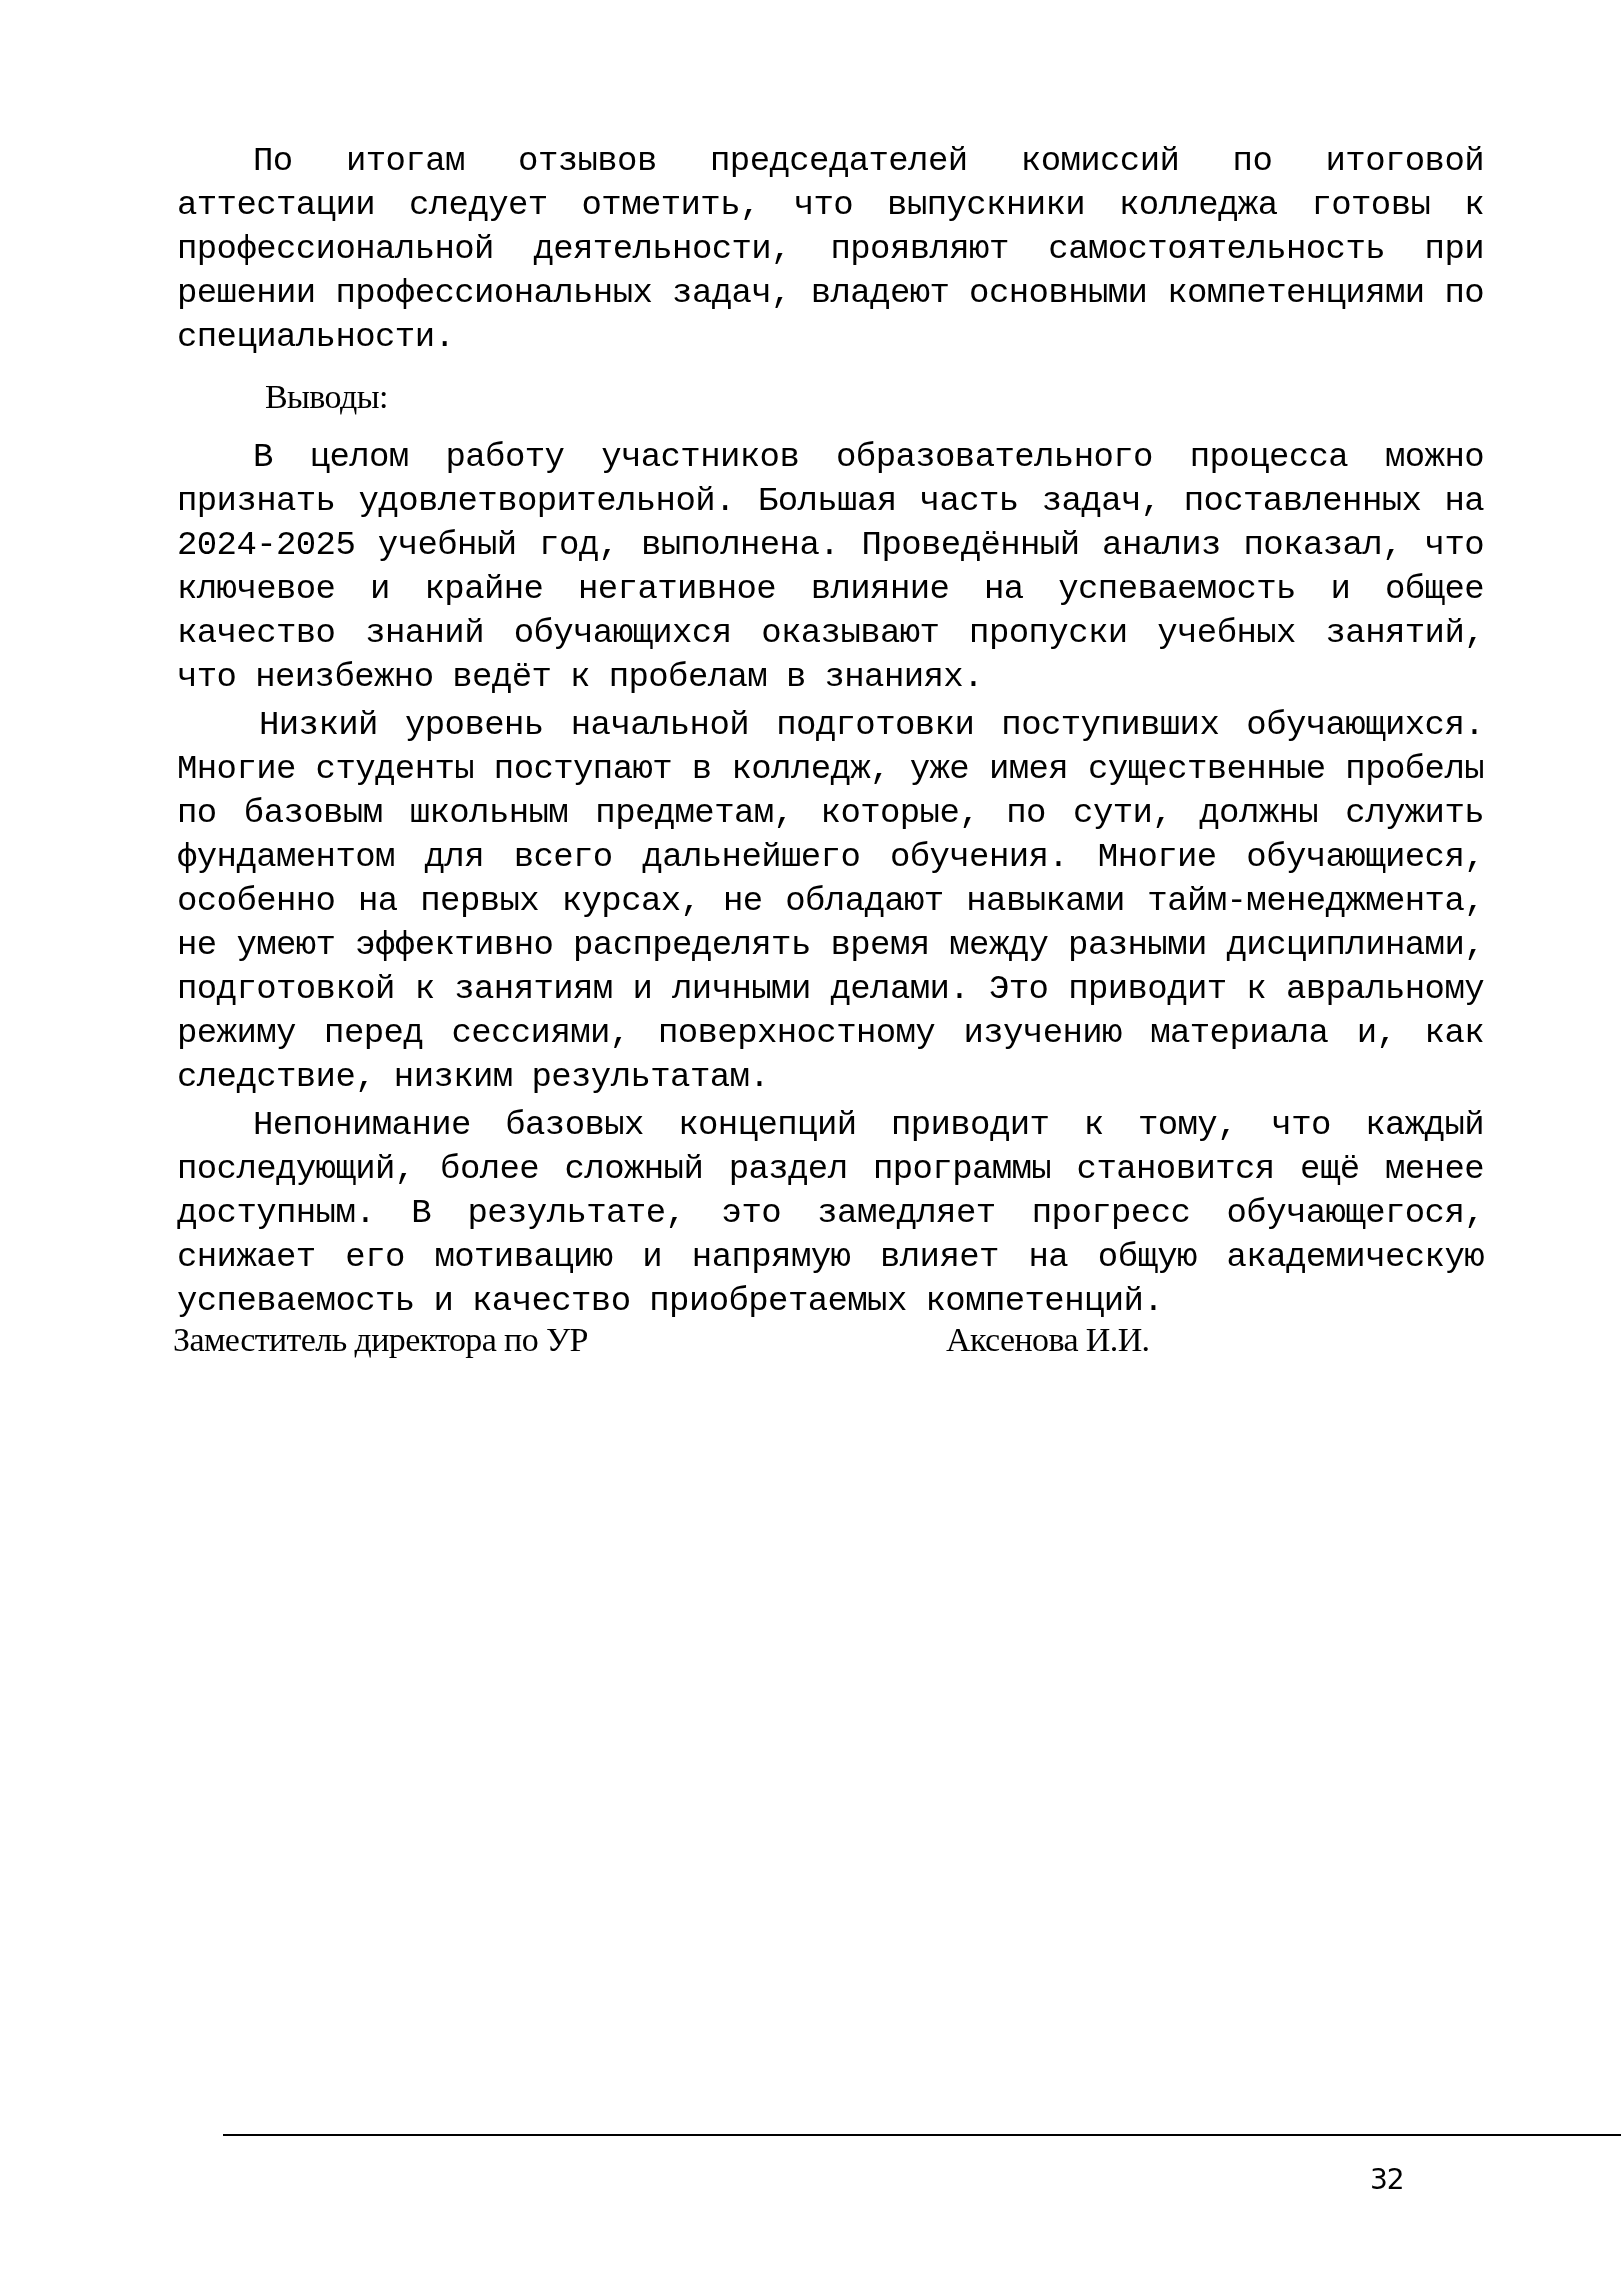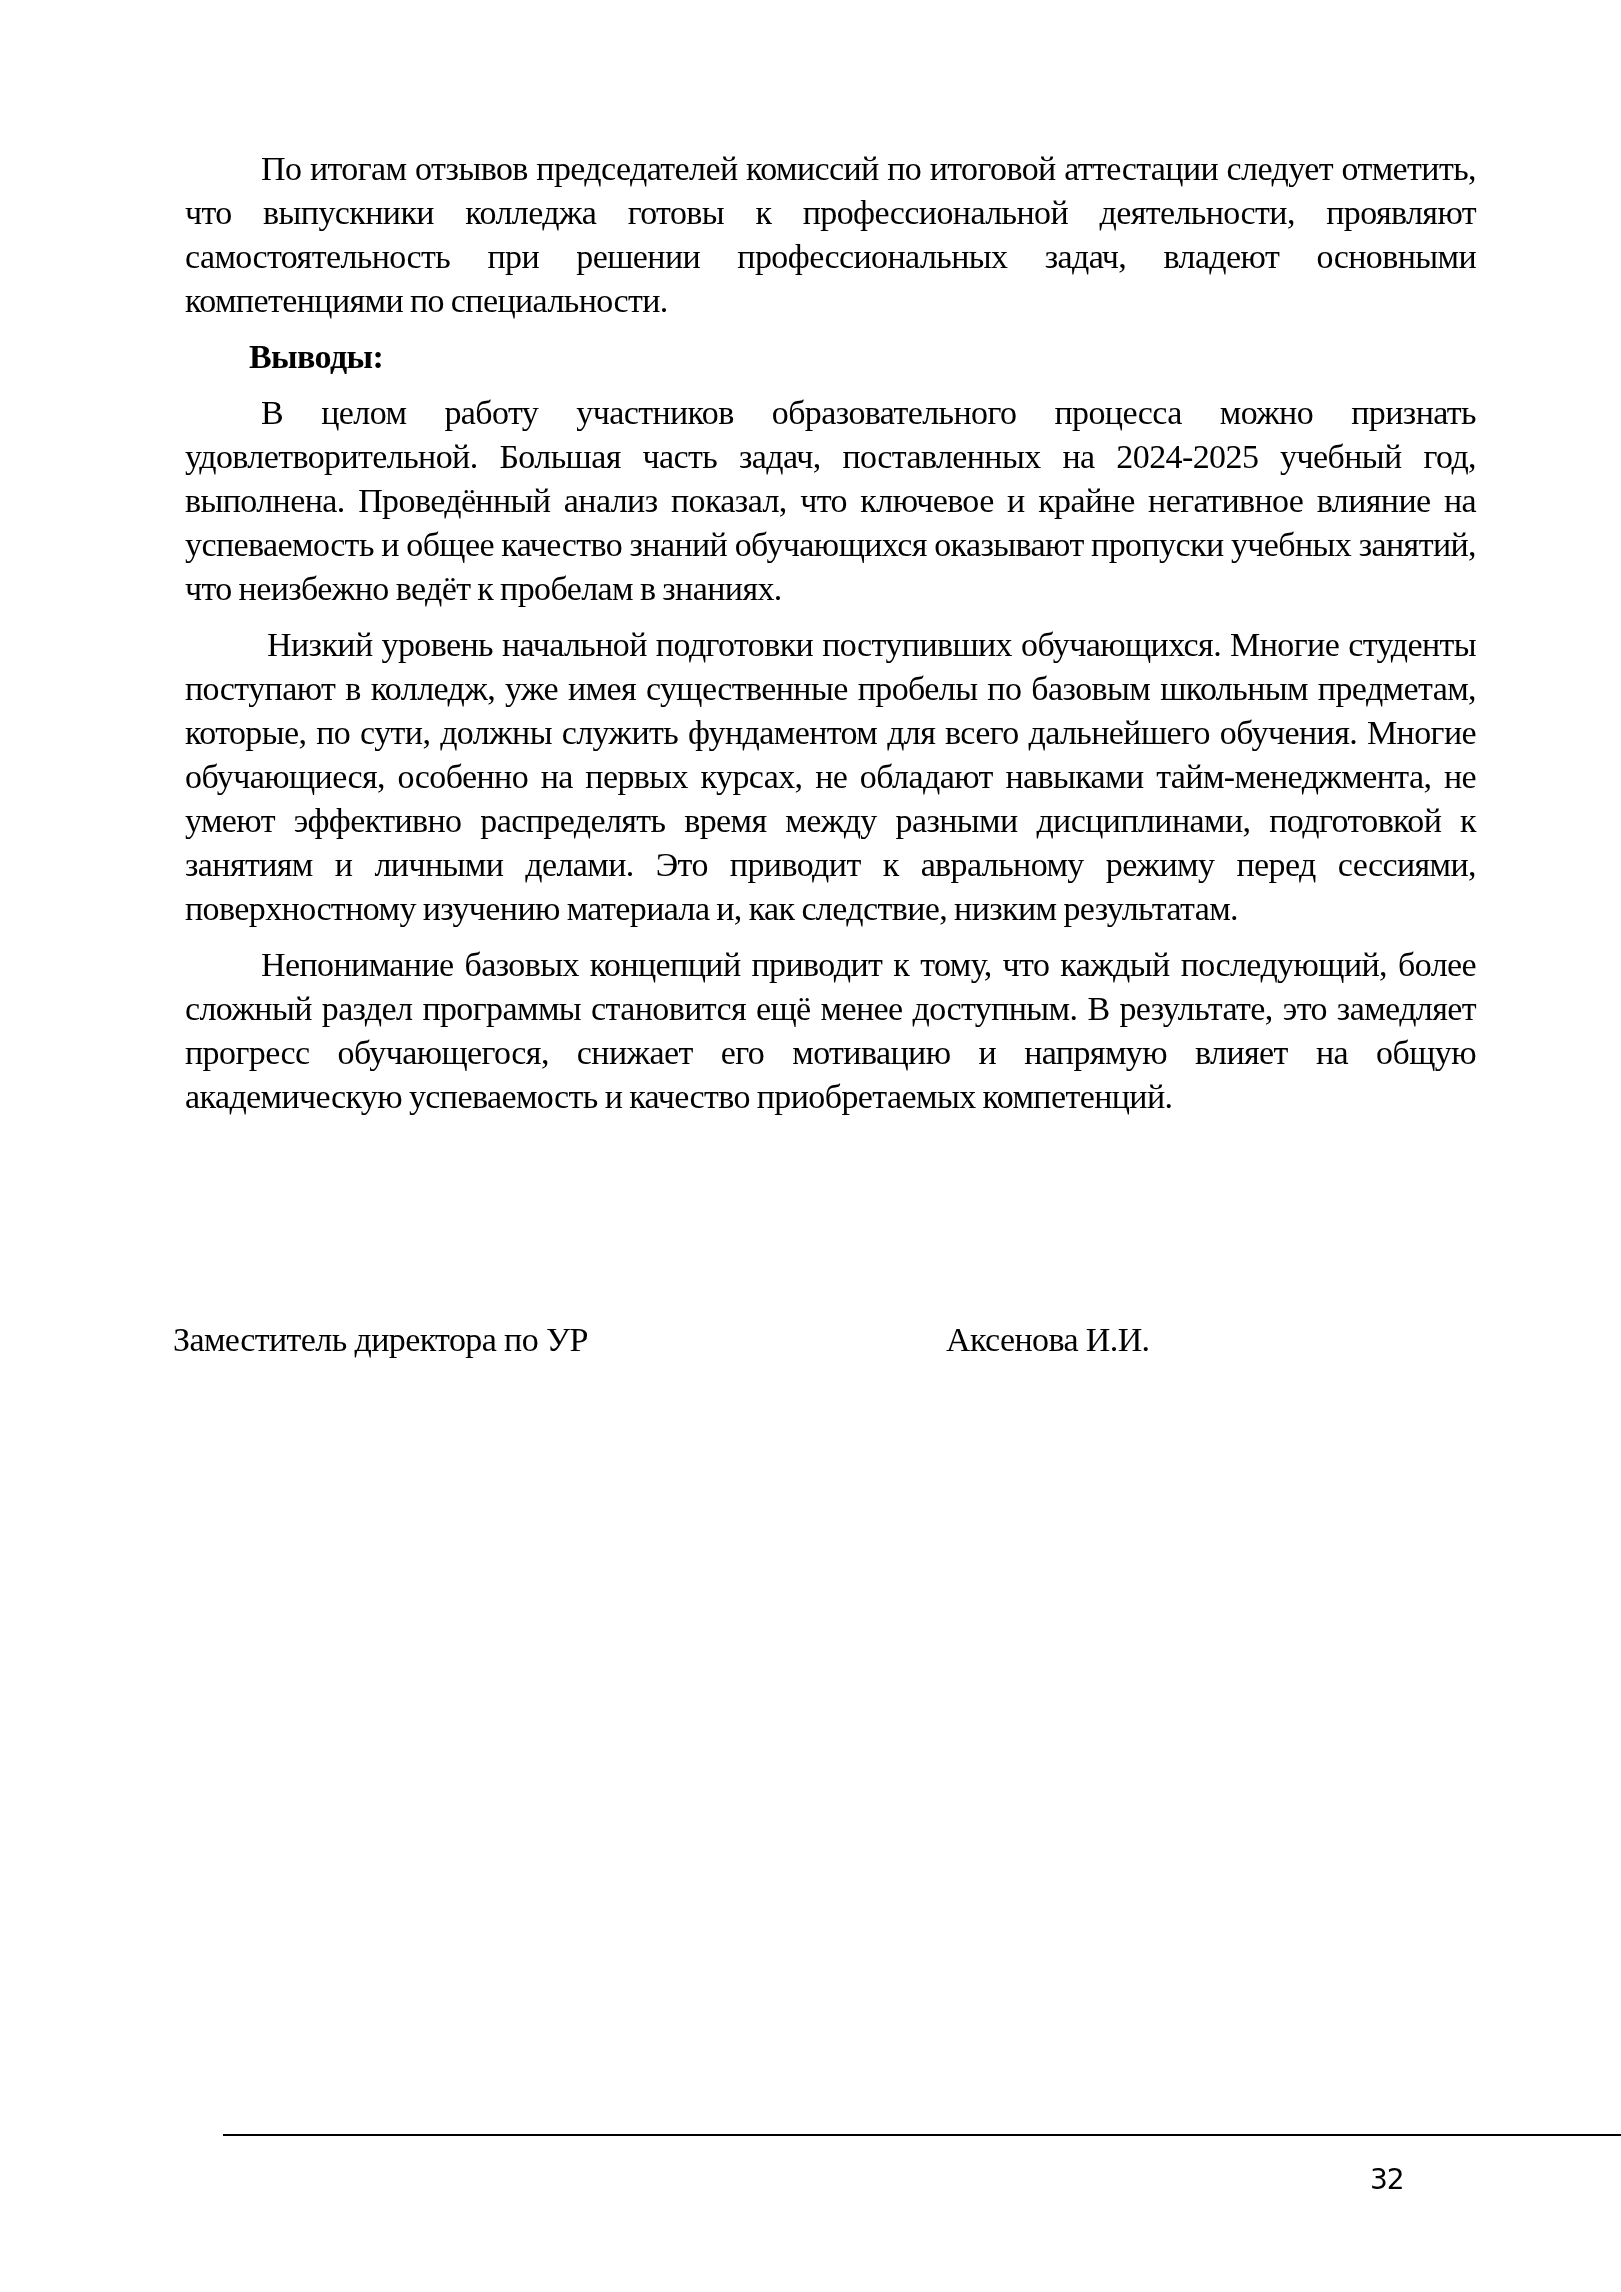--- a/index.html
+++ b/index.html
@@ -26,28 +26,29 @@
       left: 173px;
       top: 135px;
       width: 1315px;
       font-family: "Liberation Serif", "DejaVu Serif", serif;
       font-size: 34px;
       line-height: 44px;
       letter-spacing: -0.6px;
       word-spacing: -1px;
     }
     .para {
-      margin: 12px;
+      margin: 4px;
       text-align: justify;
       text-indent: 76px;
+      font-family: Liberation Mono, monospace;
     }
     .heading {
-      margin: 0;
+      margin: 16px;
       text-indent: 76px;
-      font-weight: bold;
+      font-weight: normal;
     }
     .indent-extra {
       text-indent: 82px;
     }
     .signature {
       position: absolute;
       top: 1318px;
       left: 173px;
       width: 1315px;
       font-family: "Liberation Serif", "DejaVu Serif", serif;

